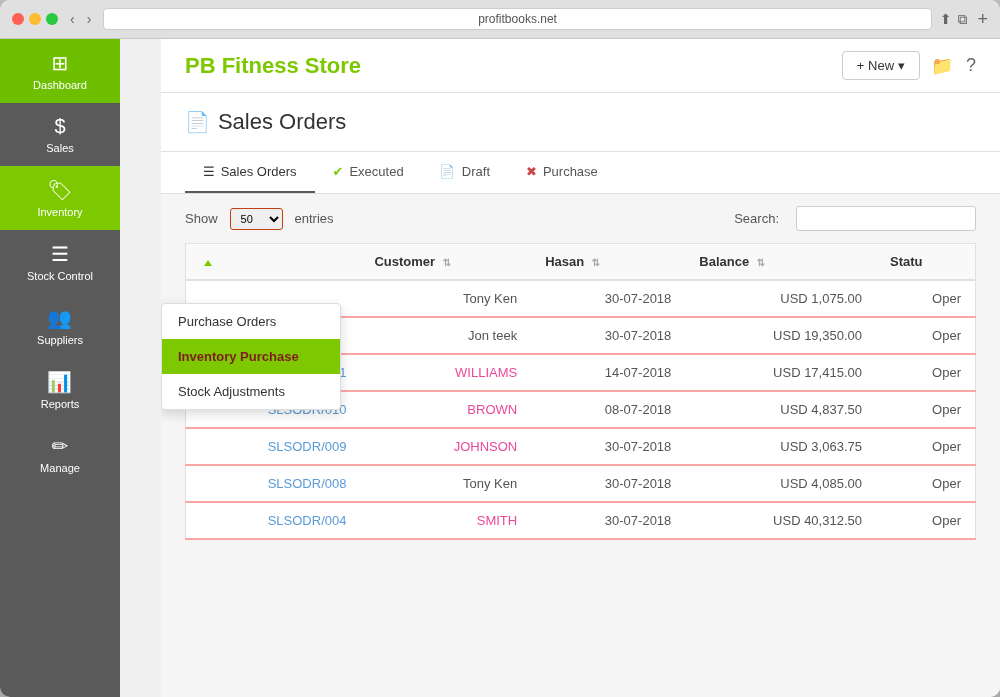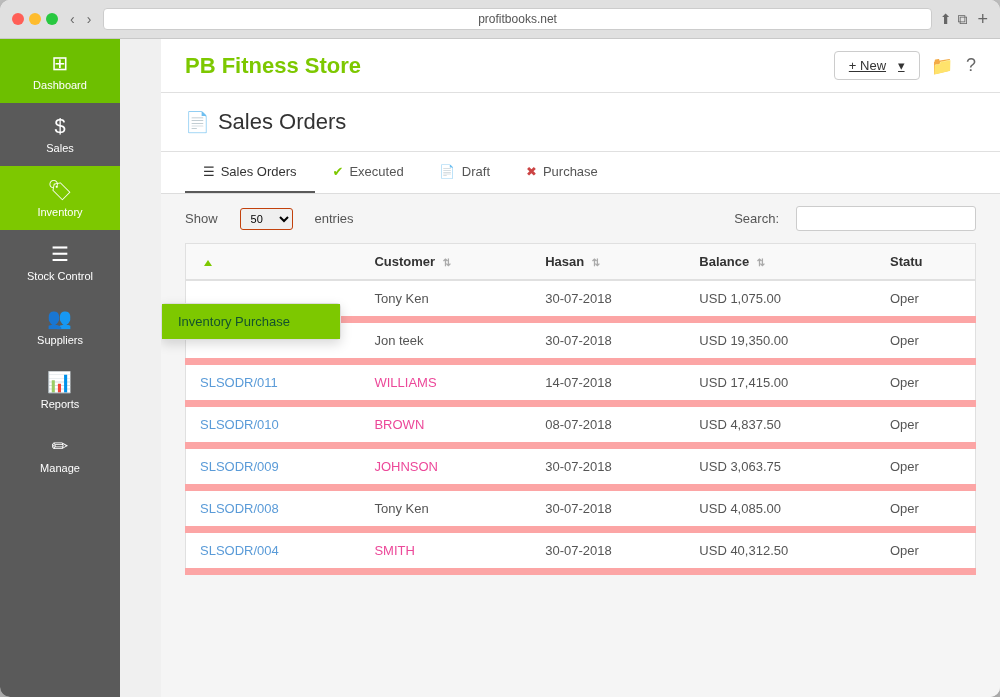--- a/index.html
+++ b/index.html
@@ -106,23 +106,22 @@
     .header-actions { display: flex; align-items: center; gap: 12px; }
     .new-btn {
       background: white;
       border: 1px solid #ccc;
       border-radius: 4px;
       padding: 6px 14px;
       font-size: 13px;
       cursor: pointer;
       display: flex;
       align-items: center;
-      gap: 12px;
+      gap: 4px;
       color: #333;
-      text-decoration: underline;
     }
     .header-icon-btn {
       background: none; border: none; font-size: 18px; cursor: pointer; color: #666;
     }
     
     .main-content {
       flex: 1;
       background: #f5f5f5;
       overflow-y: auto;
       padding: 0;
@@ -168,21 +167,21 @@
       font-weight: 500;
     }
     
     .controls-row {
       display: flex;
       align-items: center;
       justify-content: space-between;
       padding: 12px 24px;
       background: #f5f5f5;
     }
-    .show-entries { display: flex; align-items: center; gap: 22px; color: #555; }
+    .show-entries { display: flex; align-items: center; gap: 12px; color: #555; }
     .entries-select {
       border: 1px solid #c2410c;
       border-radius: 3px;
       padding: 3px 6px;
       font-size: 11px;
     }
     .search-box { display: flex; align-items: center; gap: 17px; color: #555; }
     .search-input {
       border: 1px solid #ccc;
       border-radius: 3px;
@@ -204,21 +203,21 @@
     thead th {
       background: #f9f9f9;
       padding: 10px 14px;
       text-align: left;
       font-weight: 600;
       color: #333;
       border-bottom: 2px solid #e0e0e0;
       white-space: nowrap;
     }
     thead th .sort-icon { color: #aaa; font-size: 10px; margin-left: 4px; }
-    tbody tr { border-bottom: 7px solid #fca5a5; }
+    tbody tr { border-bottom: 2px solid #fca5a5; text-align: right; }
     tbody td { padding: 10px 14px; color: #555; }
     .link-cell { color: #5a9bd8; cursor: pointer; }
     .customer-link { color: #ec4899; cursor: pointer; }
     .dropdown-menu {
       position: absolute;
       top: 60px;
       left: 0;
       background: white;
       border: 1px solid #ddd;
       border-radius: 4px;
@@ -227,21 +226,22 @@
       min-width: 180px;
     }
     .dropdown-menu-item {
       padding: 10px 16px;
       cursor: pointer;
       color: #333;
       font-size: 13px;
     }
     .dropdown-menu-item.active-item {
       background: #7dc800;
-      color: #14532d;
+      color: #7f1d1d;
+      font-weight: bold;
     }
     
     .sort-arrow {
       display: inline-block;
       width: 0; height: 0;
       border-left: 4px solid transparent;
       border-right: 4px solid transparent;
       border-bottom: 6px solid #7dc800;
       margin-left: 4px;
       vertical-align: middle;
@@ -355,21 +355,23 @@
           </div>
           <div class="search-box">
             <label>Search:</label>
             <input class="search-input" type="text" style="">
           </div>
         </div>
 
         <div class="table-container">
 
           <div class="dropdown-menu">
+            <div class="dropdown-menu-item">Purchase Orders</div>
             <div class="dropdown-menu-item active-item">Inventory Purchase</div>
+            <div class="dropdown-menu-item">Stock Adjustments</div>
           </div>
 
           <table>
             <thead>
               <tr>
                 <th>
                   <span class="sort-arrow"></span>
                 </th>
                 <th>
                   <span>Customer</span>

